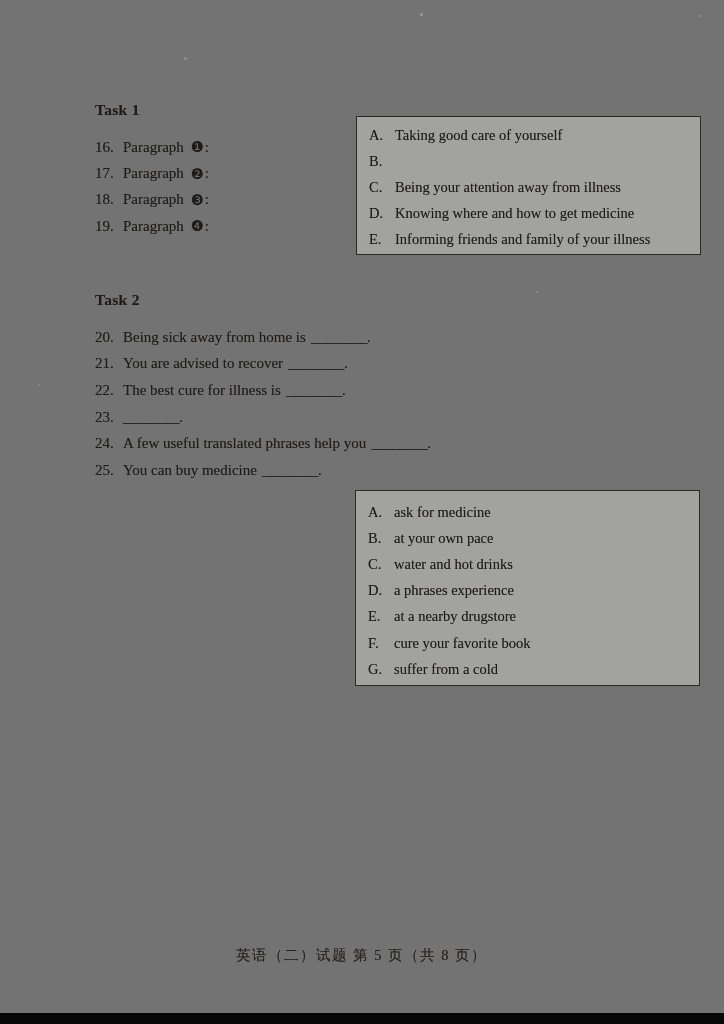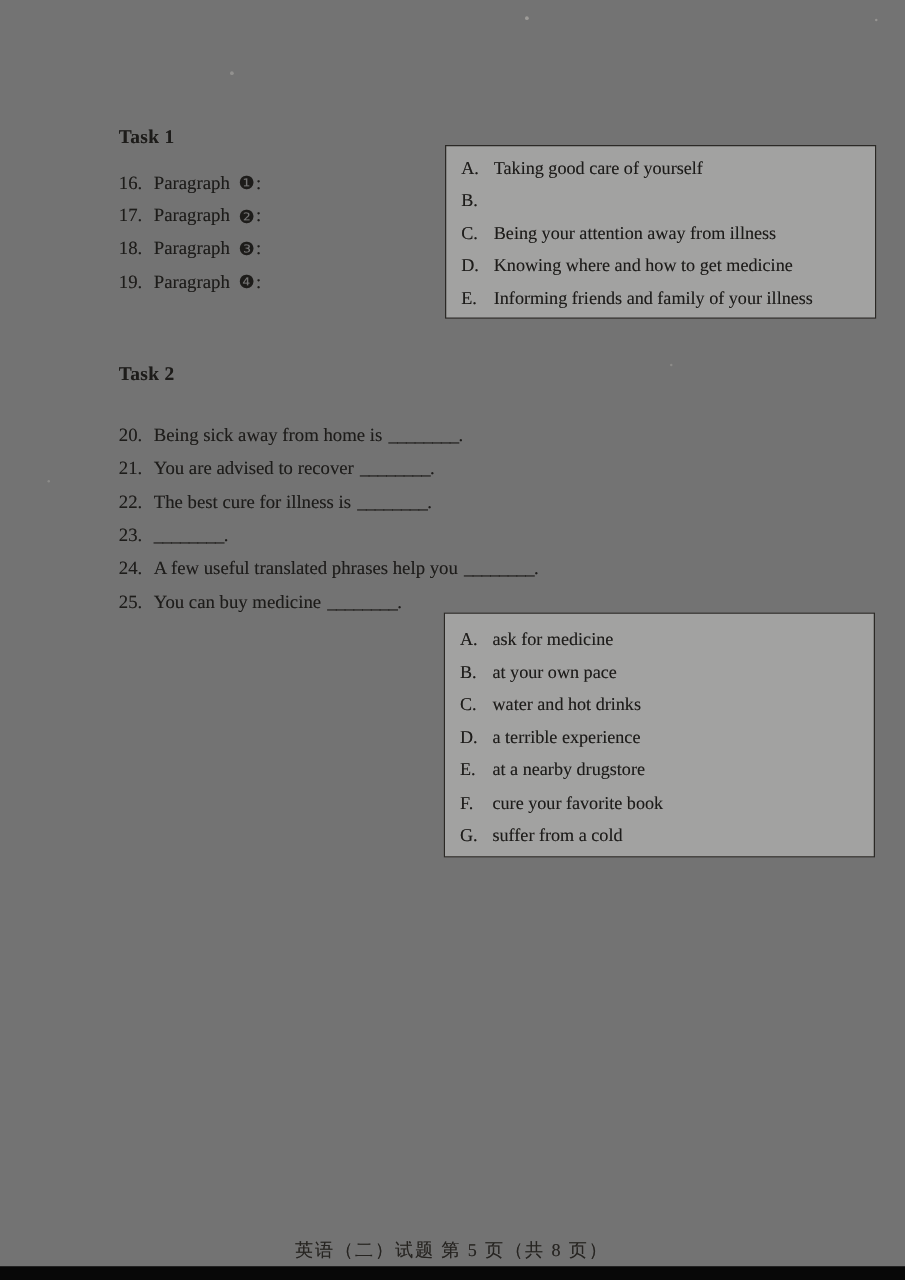--- a/index.html
+++ b/index.html
@@ -12,37 +12,37 @@
   }
   .task-title { position:absolute; font-weight:bold; font-size:15.5px; letter-spacing:.3px; }
   #task1-title { left:95px; top:101px; }
   #task2-title { left:95px; top:291px; }
 
   .plist { position:absolute; left:95px; top:134px; }
   .plist .row { height:26.4px; display:flex; align-items:center; font-size:15px; white-space:nowrap; }
   .plist .num { width:28px; }
   .marker { font-family:"DejaVu Sans", sans-serif; font-size:14.5px; margin:0 1px 0 7px; }
 
-  .qlist { position:absolute; left:95px; top:324px;margin-top:12px; }
+  .qlist { position:absolute; left:95px; top:324px; }
   .qlist .row { height:26.6px; display:flex; align-items:center; font-size:15px; white-space:nowrap; }
   .qlist .num { width:28px; }
   .qlist .qtext { margin-right:5px; }
   .blank { letter-spacing:-.5px; }
 
   .opt-box {
     position:absolute; border:1.5px solid #2b2926; box-sizing:border-box;
     background:rgba(250,249,247,.35);
   }
   #opt-box-1 { left:356px; top:116px; width:345px; height:139px; padding:5px 0 0 12px; }
   #opt-box-2 { left:355px; top:490px; width:345px; height:196px; padding:8px 0 0 12px; }
   .opt-row { display:flex; align-items:center; height:26.2px; font-size:14.5px; white-space:nowrap; }
   .opt-letter { width:26px; }
 
   .footer {
-    position:absolute; left:0; top:991px; width:663px;
+    position:absolute; left:0; top:946px; width:663px;
     text-align:center; font-size:14.5px; letter-spacing:1.5px;
     padding-left:60px; box-sizing:border-box; color:#262421;
   }
   .bottom-bar { position:absolute; left:0; bottom:0; width:724px; height:11px; background:#080808; }
 
   .speck { position:absolute; border-radius:50%; background:#b9b6b1; }
   .s1 { left:420px; top:13px; width:3px; height:3px; opacity:.6; }
   .s2 { left:184px; top:57px; width:3px; height:3px; opacity:.45; }
   .s3 { left:700px; top:15px; width:2px; height:2px; opacity:.5; }
   .s4 { left:536px; top:291px; width:2px; height:2px; opacity:.35; }
@@ -152,21 +152,21 @@
     <div class="opt-row">
       <span class="opt-letter">B.</span>
       <span>at your own pace</span>
     </div>
     <div class="opt-row">
       <span class="opt-letter">C.</span>
       <span>water and hot drinks</span>
     </div>
     <div class="opt-row">
       <span class="opt-letter">D.</span>
-      <span>a terrible experience</span>
+      <span>a phrases experience</span>
     </div>
     <div class="opt-row">
       <span class="opt-letter">E.</span>
       <span>at a nearby drugstore</span>
     </div>
     <div class="opt-row">
       <span class="opt-letter">F.</span>
       <span>cure your favorite book</span>
     </div>
     <div class="opt-row">

